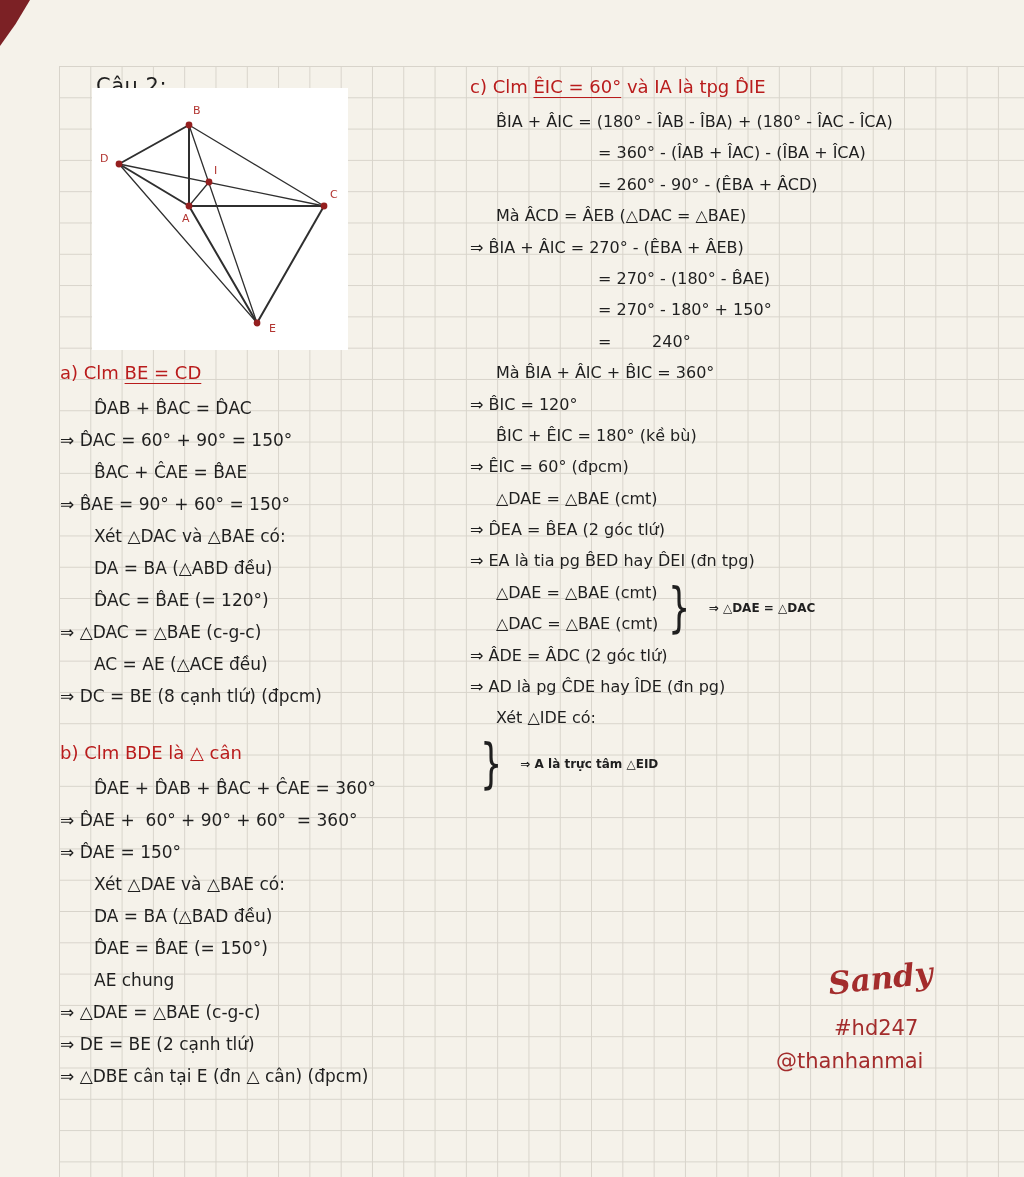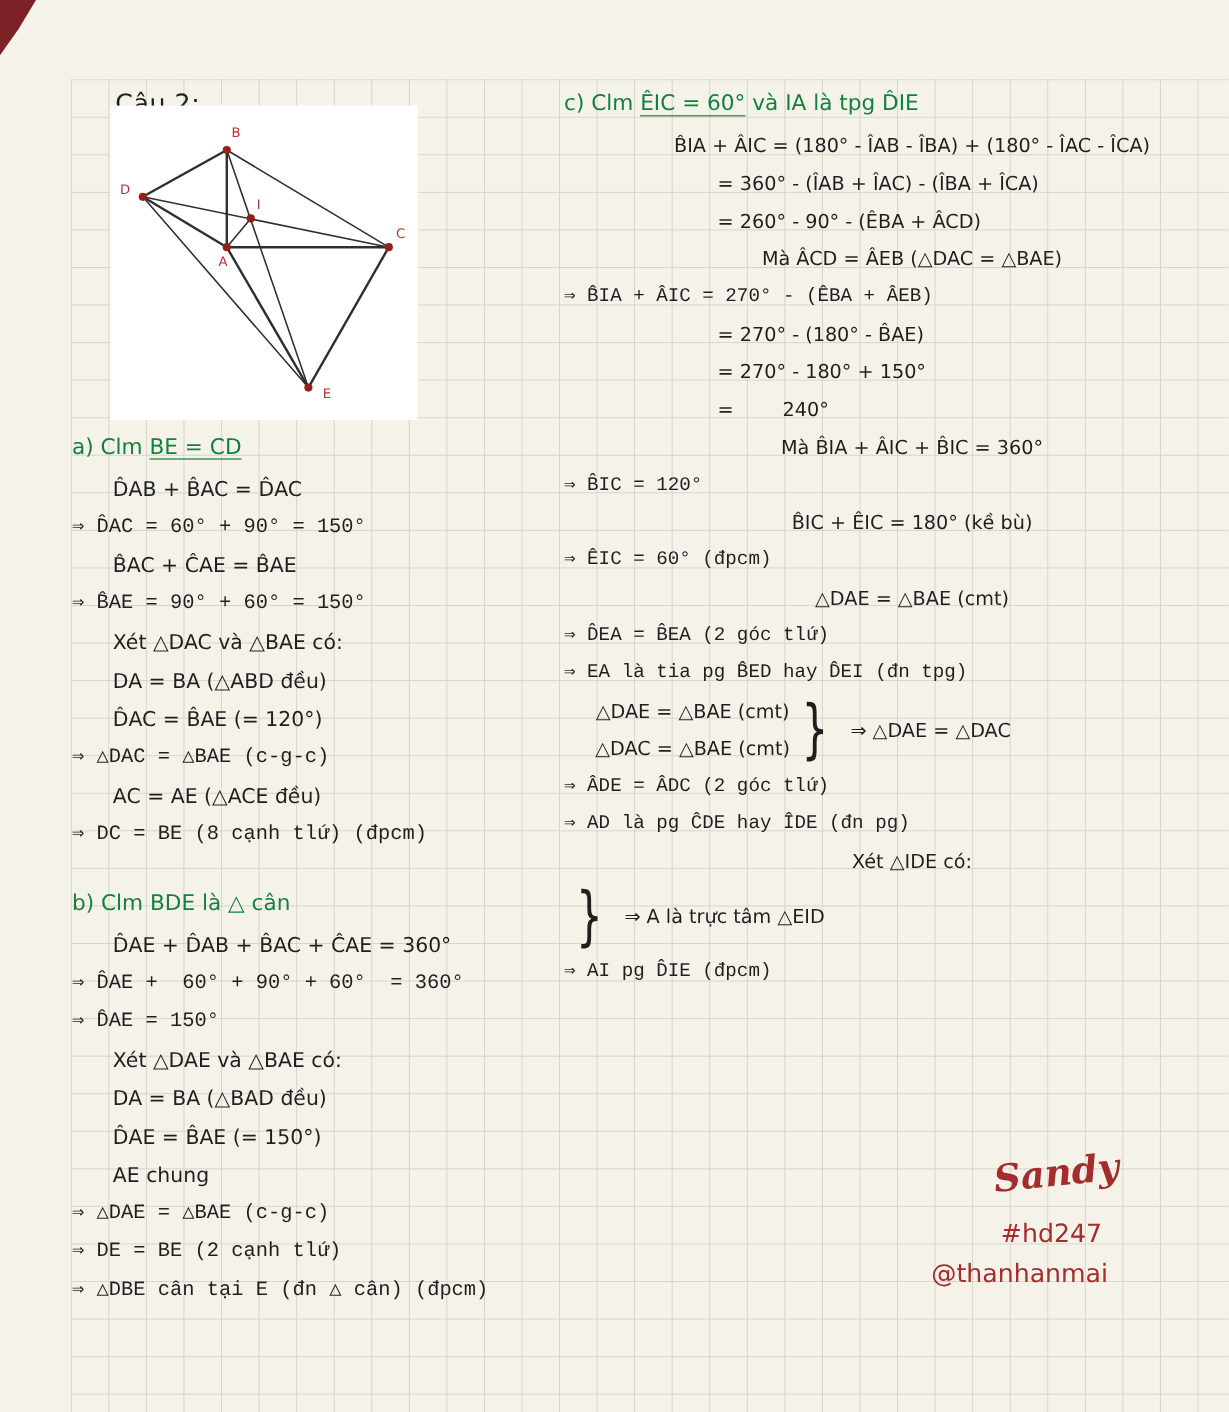--- a/index.html
+++ b/index.html
@@ -26,38 +26,38 @@
   }
   .figure-box{
     position:absolute;left:92px;top:88px;width:256px;height:262px;
     background:#ffffff;
   }
   .col{position:absolute;}
   .col-a{left:60px;top:358px;width:410px;}
   .col-b{left:60px;top:738px;width:430px;}
   .col-c{left:470px;top:72px;width:554px;}
   .heading{
-    font-size:18px;color:#15803d;white-space:pre;
+    font-size:18px;color:#b91c1c;white-space:pre;
     height:34px;line-height:30px;font-weight:500;
   }
   .heading .u{text-decoration:underline;text-underline-offset:4px;}
   .line{
     height:32px;line-height:32px;font-size:17px;white-space:pre;
   }
   .col-c .line{height:31.4px;line-height:31.4px;font-size:16px;}
-  .ind0{padding-left:0;font-family:Liberation Mono, monospace;}
+  .ind0{padding-left:0;}
   .ind1{padding-left:34px;}
-  .col-c .ind1{padding-left:26px;text-align:center;}
+  .col-c .ind1{padding-left:26px;}
   .col-c .ind2{padding-left:128px;}
   .brace-row{display:flex;align-items:center;}
   .brace{
     font-size:54px;font-weight:400;line-height:60px;
     transform:scaleX(.65);margin:0 0 0 4px;color:#1f1f1f;
   }
-  .concl{font-size:16px;margin-left:12px;white-space:pre;}
+  .concl{font-size:12px;margin-left:12px;white-space:pre;font-weight:bold;}
   .sig{position:absolute;color:#a32c2c;white-space:pre;}
   .sig-name{
     left:828px;top:960px;font-size:31px;
     font-family:"DejaVu Serif",serif;font-style:italic;font-weight:bold;
     transform:rotate(-6deg);
   }
   .sig-tag{left:834px;top:1016px;font-size:21px;font-weight:500;}
   .sig-handle{left:776px;top:1049px;font-size:21px;font-weight:500;}
 </style>
 </head>
@@ -152,19 +152,18 @@
         <span class="brace">}</span>
         <span class="concl">⇒ △DAE = △DAC</span>
       </div>
       <div class="line ind0">⇒ ÂDE = ÂDC (2 góc tlứ)</div>
       <div class="line ind0">⇒ AD là pg ĈDE hay ÎDE (đn pg)</div>
       <div class="line ind1">Xét △IDE có:</div>
       <div class="brace-row">
         <span class="brace">}</span>
         <span class="concl">⇒ A là trực tâm △EID</span>
       </div>
-      <div class="line ind0">⇒ AI pg D̂IE (đpcm)</div>
     </div>
 </div>
 
 <div class="sig sig-name">Sandy</div>
 <div class="sig sig-tag">#hd247</div>
 <div class="sig sig-handle">@thanhanmai</div>
 
 </body></html>

